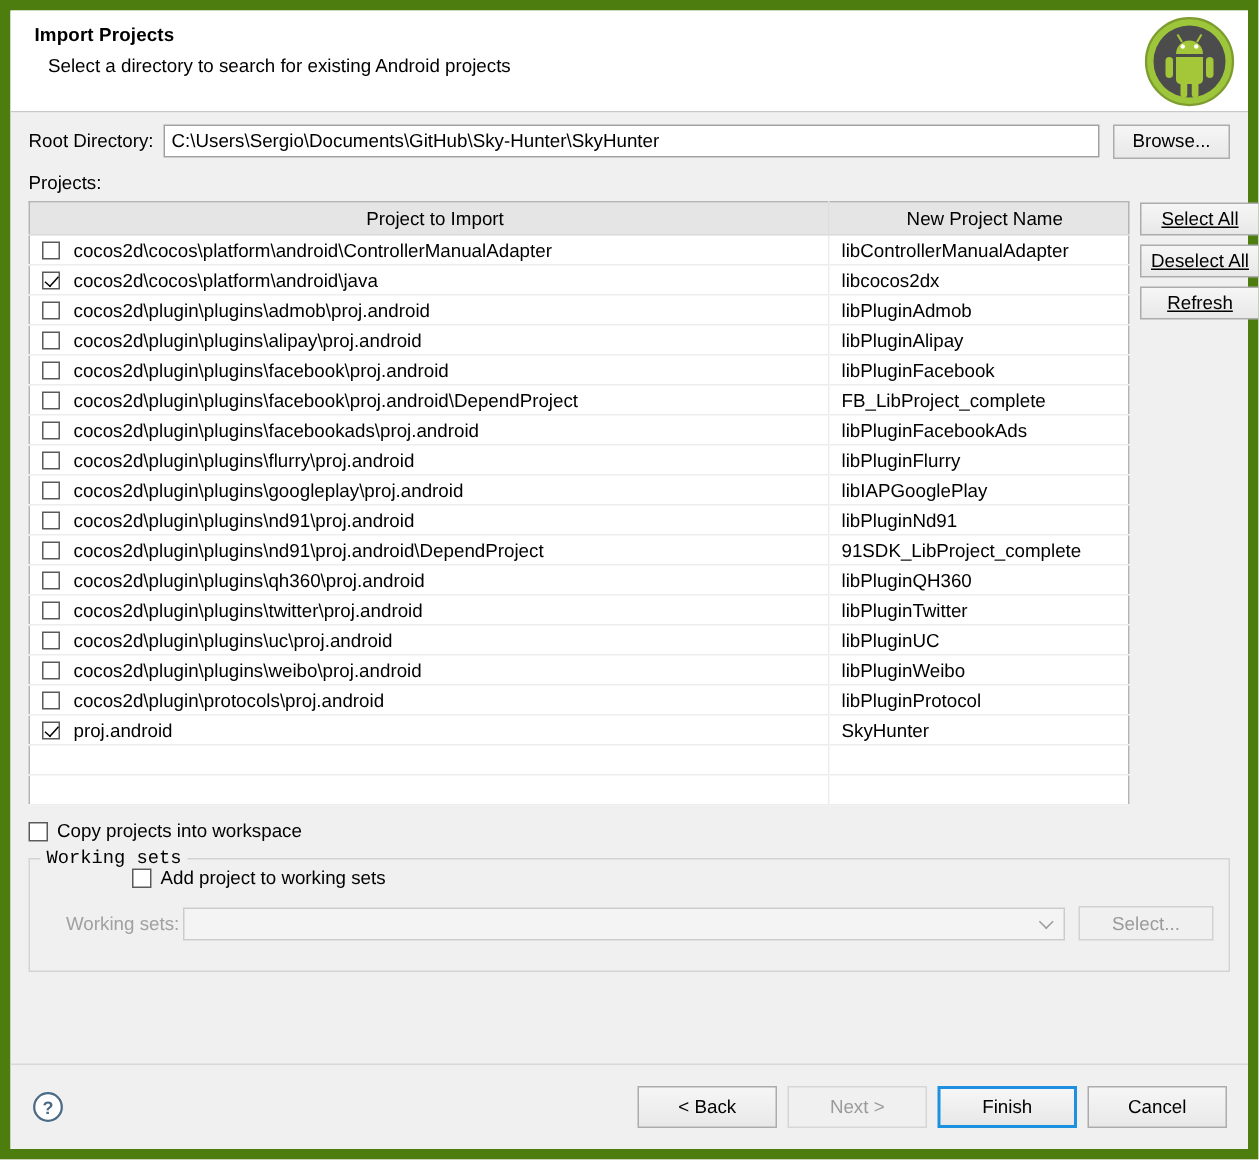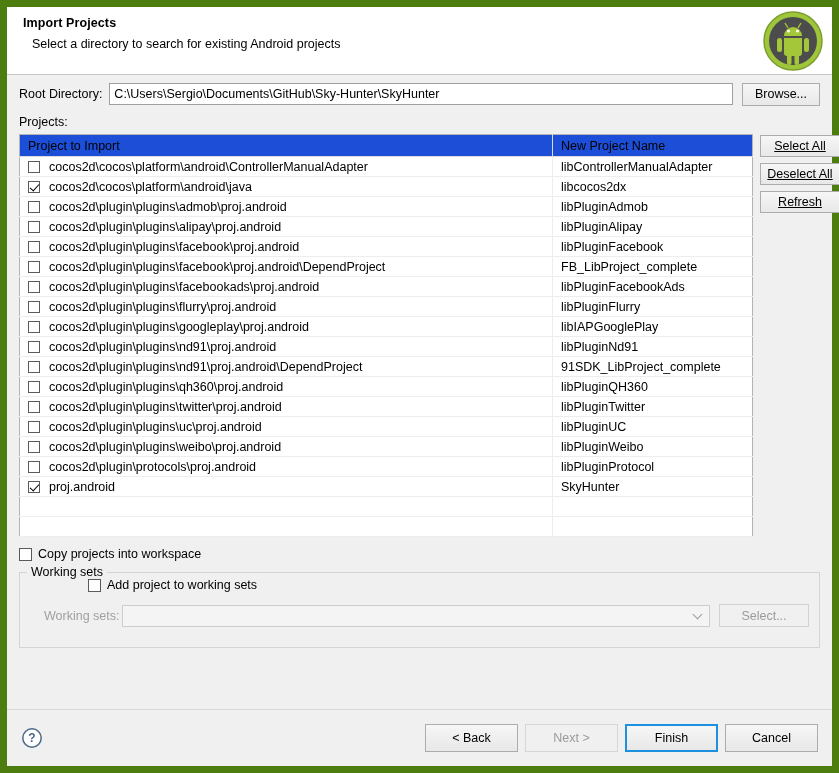--- a/index.html
+++ b/index.html
@@ -98,24 +98,24 @@
     margin-top: 5px;
   }
   #table {
     width: 733px;
     border: 1px solid #b4b4b4;
     background: #fff;
     border-collapse: collapse;
     table-layout: fixed;
   }
   #table th {
-    background: #1d4ed8;
+    background: #e5e5e5;
     font-weight: normal;
     font-size: 12.5px;
-    text-align: left;
+    text-align: center;
     height: 22px;
     padding: 0 0 0 8px;
     border-bottom: 1px solid #dcdcdc;
     border-right: 1px solid #dcdcdc;
     color: #000;
   }
   #table th:last-child { border-right: none; }
   #table td {
     height: 20px;
     font-size: 12.5px;
@@ -185,20 +185,21 @@
     position: relative;
     height: 76px;
     padding: 0 10px;
   }
   #ws-legend {
     position: absolute;
     top: -8px; left: 7px;
     background: #f0f0f0;
     padding: 0 4px;
     font-size: 12.5px;
+    font-family: Liberation Mono, monospace;
   }
   #ws-addrow {
     display: flex;
     align-items: center;
     margin-top: 4px;
     margin-left: 14px;
     height: 16px;
     padding-left: 44px;
   }
   #ws-selrow {

